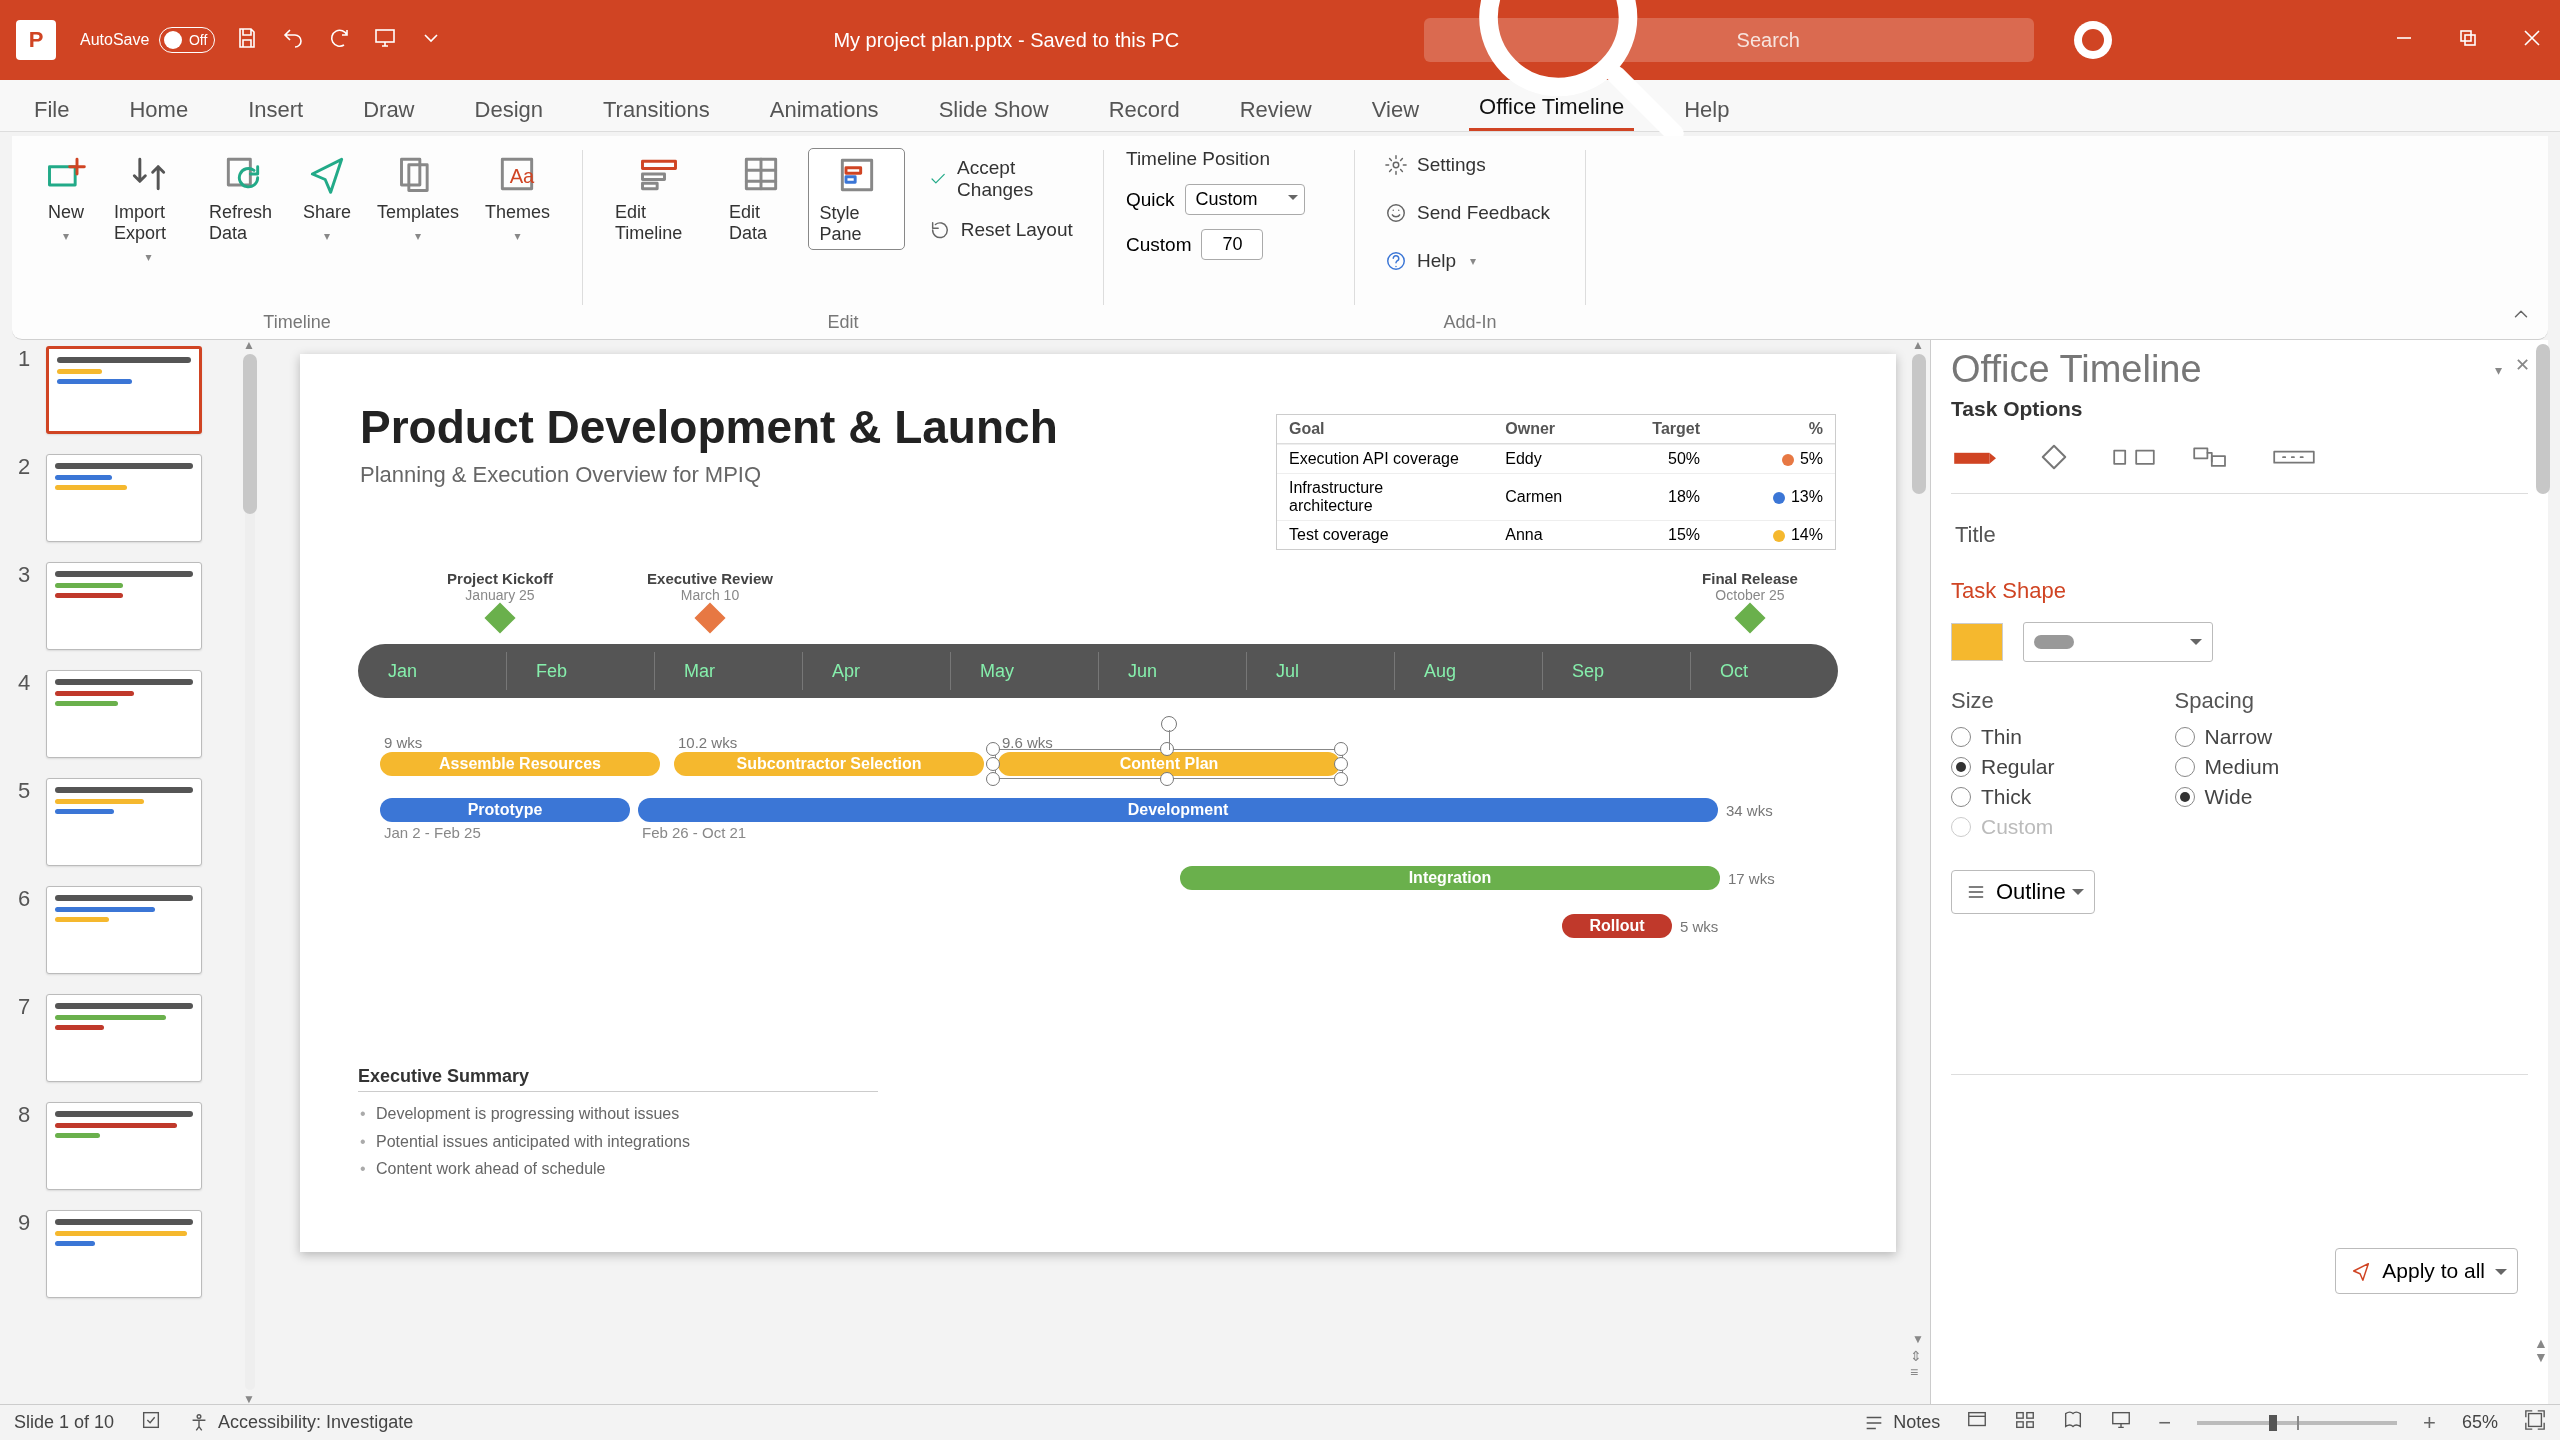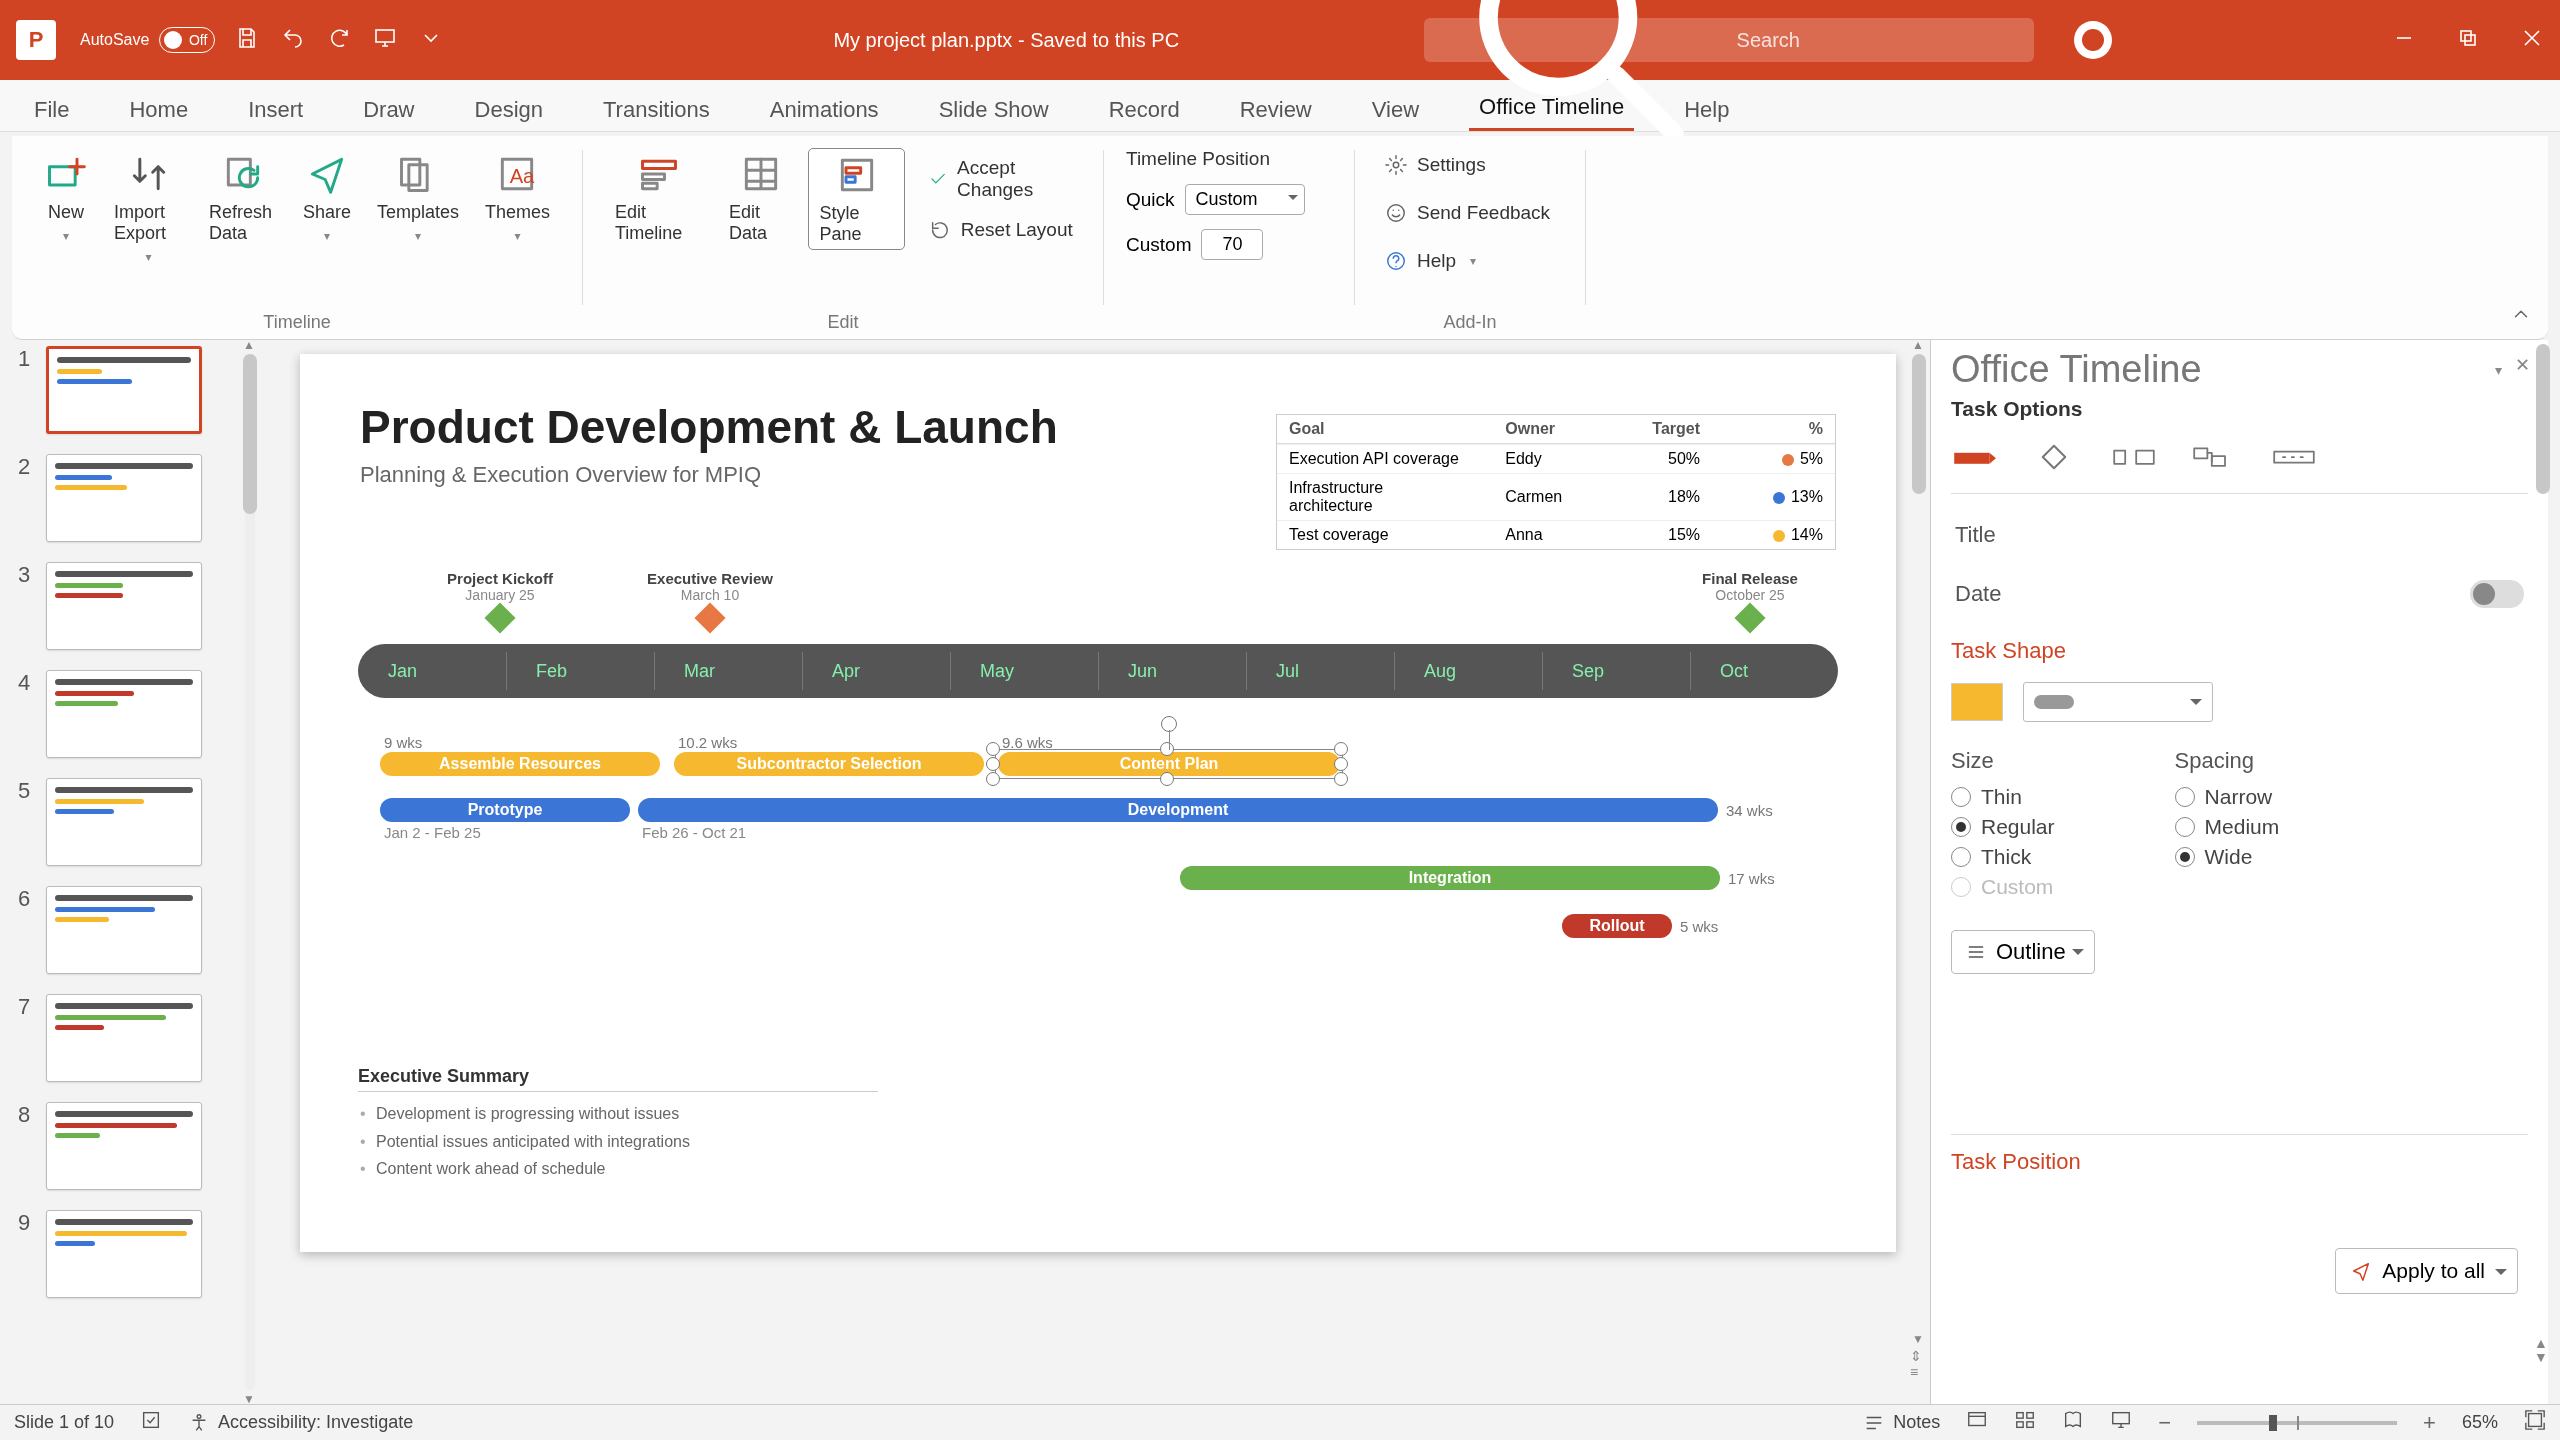--- a/index.html
+++ b/index.html
@@ -617,26 +617,20 @@
           <svg class="ico" viewBox="0 0 40 24" width="44" style="color:#777">
             <rect x="2" y="7" width="36" height="10"></rect>
             <path d="M10 12h2M18 12h2M26 12h2"></path>
           </svg>
         </div>
     </div>
 
     <div class="sect-row">
         <span>Title</span>
       </div>
-    <div class="sect-row">
-      <span>Date</span>
-      <div class="toggle">
-          <div class="knob"></div>
-        </div>
-    </div>
 
     <div class="sect-title">Task Shape</div>
     <div class="shape-row">
       <div class="color-swatch"></div>
       <div class="shape-dd">
           <div class="pill"></div>
         </div>
     </div>
 
     <div class="radio-cols">
@@ -684,21 +678,20 @@
     </div>
 
     <div class="apply-btn">
       <svg class="ico" viewBox="0 0 24 24" style="width:22px;height:22px;color:#d04423">
           <path d="M4 12l16-8-6 18-3-7z"></path>
         </svg>
       <span>Apply to all</span>
     </div>
 
     <hr style="margin-top:160px">
-    <div class="sect-title">Task Position</div>
   </div>
 </div>
 
 <div class="status">
   <span>Slide 1 of 10</span>
   <span><svg viewBox="0 0 24 24">
         <rect x="4" y="4" width="16" height="16"></rect>
         <path d="M8 12l3 3 5-6"></path>
       </svg></span>
   <span style="display:flex;gap:8px;align-items:center">

